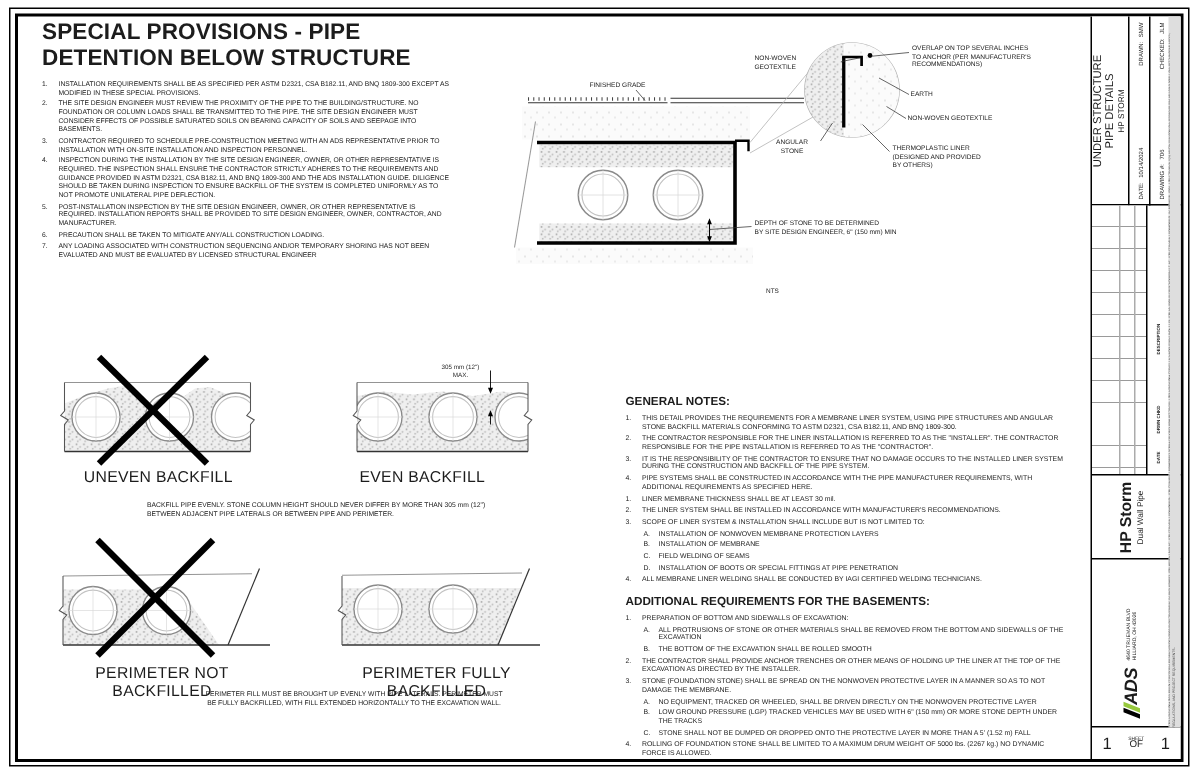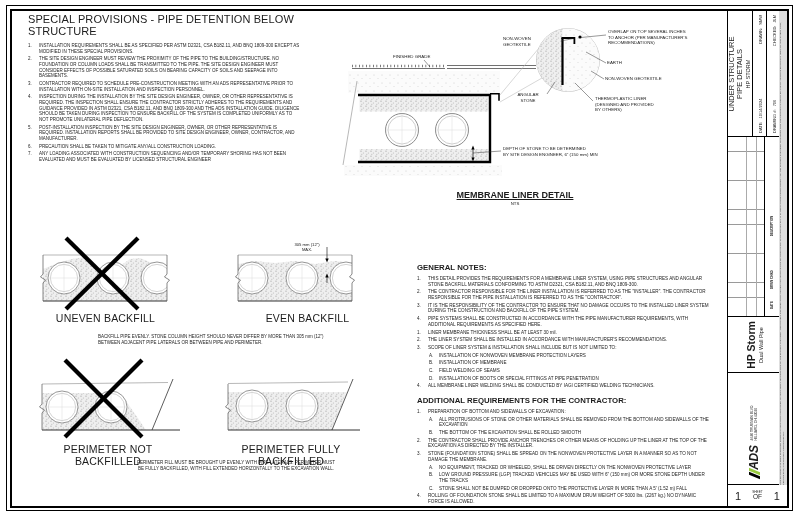--- a/index.html
+++ b/index.html
@@ -4,21 +4,21 @@
 <style>
   html,body{margin:0;padding:0;background:#fff;}
   .page{position:relative;width:800px;height:518px;background:#fff;overflow:hidden;
         font-family:"Liberation Sans",sans-serif;color:#1c1c1c;}
   .abs{position:absolute;}
   .border-outer{position:absolute;left:6px;top:5px;width:787px;height:506px;border:1px solid #000;box-sizing:border-box;}
   .border-inner{position:absolute;left:10px;top:9px;width:779px;height:499px;border:2px solid #000;box-sizing:border-box;}
 
   
   .prov{position:absolute;left:28px;top:13px;width:272px;}
-  .prov-title{font-size:11px;font-weight:normal;letter-spacing:.1px;margin-bottom:6px;}
+  .prov-title{font-size:15px;font-weight:bold;letter-spacing:.1px;margin-bottom:6px;}
   .prov .notelist{font-size:4.5px;line-height:1.26;}
   .notes-col{position:absolute;left:417px;top:224px;width:292px;margin-top:39px;}
   .notes-col .notelist{font-size:4.6px;line-height:1.24;}
   .sec-head{font-size:7.8px;font-weight:bold;margin-bottom:4px;}
   .mt{margin-top:7px;}
   .note-row{display:flex;margin-bottom:2px;}
   .note-num{flex:0 0 11px;}
   .note-row.sub{margin-left:12px;}
   .note-row.sub .note-num{flex:0 0 10px;}
 
@@ -173,21 +173,20 @@
   <div class="lab" style="left:605px;top:76px;">NON-WOVEN GEOTEXTILE</div>
   <div class="lab" style="left:595px;top:96px;">THERMOPLASTIC LINER
 (DESIGNED AND PROVIDED
 BY OTHERS)</div>
   <div class="lab c" style="left:506px;top:92px;width:44px;">ANGULAR
 STONE</div>
   <div class="lab" style="left:503px;top:146px;">DEPTH OF STONE TO BE DETERMINED
 BY SITE DESIGN ENGINEER, 6" (150 mm) MIN</div>
 
   <div class="mem-title-wrap">
-    <div class="mem-title">MEMBRANE LINER DETAIL</div>
     <div class="mem-nts">NTS</div>
   </div>
 
   <div class="notes-col">
     <div class="sec-head">GENERAL NOTES:</div>
     <div class="notelist">
         <div class="note-row">
           <span class="note-num">1.</span>
           <span class="note-text">THIS DETAIL PROVIDES THE REQUIREMENTS FOR A MEMBRANE LINER SYSTEM, USING PIPE STRUCTURES AND ANGULAR STONE BACKFILL MATERIALS CONFORMING TO ASTM D2321, CSA B182.11, AND BNQ 1809-300.</span>
         </div>
@@ -231,21 +230,21 @@
         </div>
         <div class="note-row sub">
           <span class="note-num">D.</span>
           <span class="note-text">INSTALLATION OF BOOTS OR SPECIAL FITTINGS AT PIPE PENETRATION</span>
         </div>
         <div class="note-row">
           <span class="note-num">4.</span>
           <span class="note-text">ALL MEMBRANE LINER WELDING SHALL BE CONDUCTED BY IAGI CERTIFIED WELDING TECHNICIANS.</span>
         </div>
       </div>
-    <div class="sec-head mt">ADDITIONAL REQUIREMENTS FOR THE CONTRACTOR:</div>
+    <div class="sec-head mt">ADDITIONAL REQUIREMENTS FOR THE BASEMENTS:</div>
     <div class="notelist">
         <div class="note-row">
           <span class="note-num">1.</span>
           <span class="note-text">PREPARATION OF BOTTOM AND SIDEWALLS OF EXCAVATION:</span>
         </div>
         <div class="note-row sub">
           <span class="note-num">A.</span>
           <span class="note-text">ALL PROTRUSIONS OF STONE OR OTHER MATERIALS SHALL BE REMOVED FROM THE BOTTOM AND SIDEWALLS OF THE EXCAVATION</span>
         </div>
         <div class="note-row sub">
@@ -343,21 +342,21 @@
     <polyline points="198,25 198,44 195.5,47 200.5,50 198,53 198,71" fill="none" stroke="#555" stroke-width="0.7"></polyline>
     <polyline points="312,25 312,44 309.5,47 314.5,50 312,53 312,71" fill="none" stroke="#555" stroke-width="0.7"></polyline>
     <line x1="287" y1="17" x2="287" y2="30" stroke="#000" stroke-width="0.6"></line>
     <path d="M287,32.5 l-1.7,-4 h3.4 z" fill="#000"></path>
     <line x1="287" y1="53" x2="287" y2="46" stroke="#000" stroke-width="0.6"></line>
     <path d="M287,43.5 l-1.7,4 h3.4 z" fill="#000"></path>
   </svg>
   <div class="lab c" style="left:286px;top:242px;width:42px;font-size:4.2px;">305 mm (12")
 MAX.</div>
   <div class="diag-label" style="left:48px;top:312px;width:115px;text-align:center;">UNEVEN BACKFILL</div>
-  <div class="diag-label" style="left:250px;top:312px;width:115px;">EVEN BACKFILL</div>
+  <div class="diag-label" style="left:224px;top:312px;width:115px;">EVEN BACKFILL</div>
   <div class="cap" style="left:98px;top:334px;width:268px;">BACKFILL PIPE EVENLY. STONE COLUMN HEIGHT SHOULD NEVER DIFFER BY MORE THAN 305 mm (12")
 BETWEEN ADJACENT PIPE LATERALS OR BETWEEN PIPE AND PERIMETER.</div>
 
   <svg class="abs" style="left:30px;top:355px;" width="350" height="105" viewBox="0 0 350 105">
     <defs>
       <pattern id="p-stone3" width="5" height="5" patternUnits="userSpaceOnUse">
         <rect width="5" height="5" fill="#efefef"></rect>
         <circle cx="1" cy="1.2" r="0.65" fill="#adadad"></circle>
           <circle cx="3.4" cy="3" r="0.6" fill="#bdbdbd"></circle>
           <circle cx="1.8" cy="4.2" r="0.55" fill="#b5b5b5"></circle>

